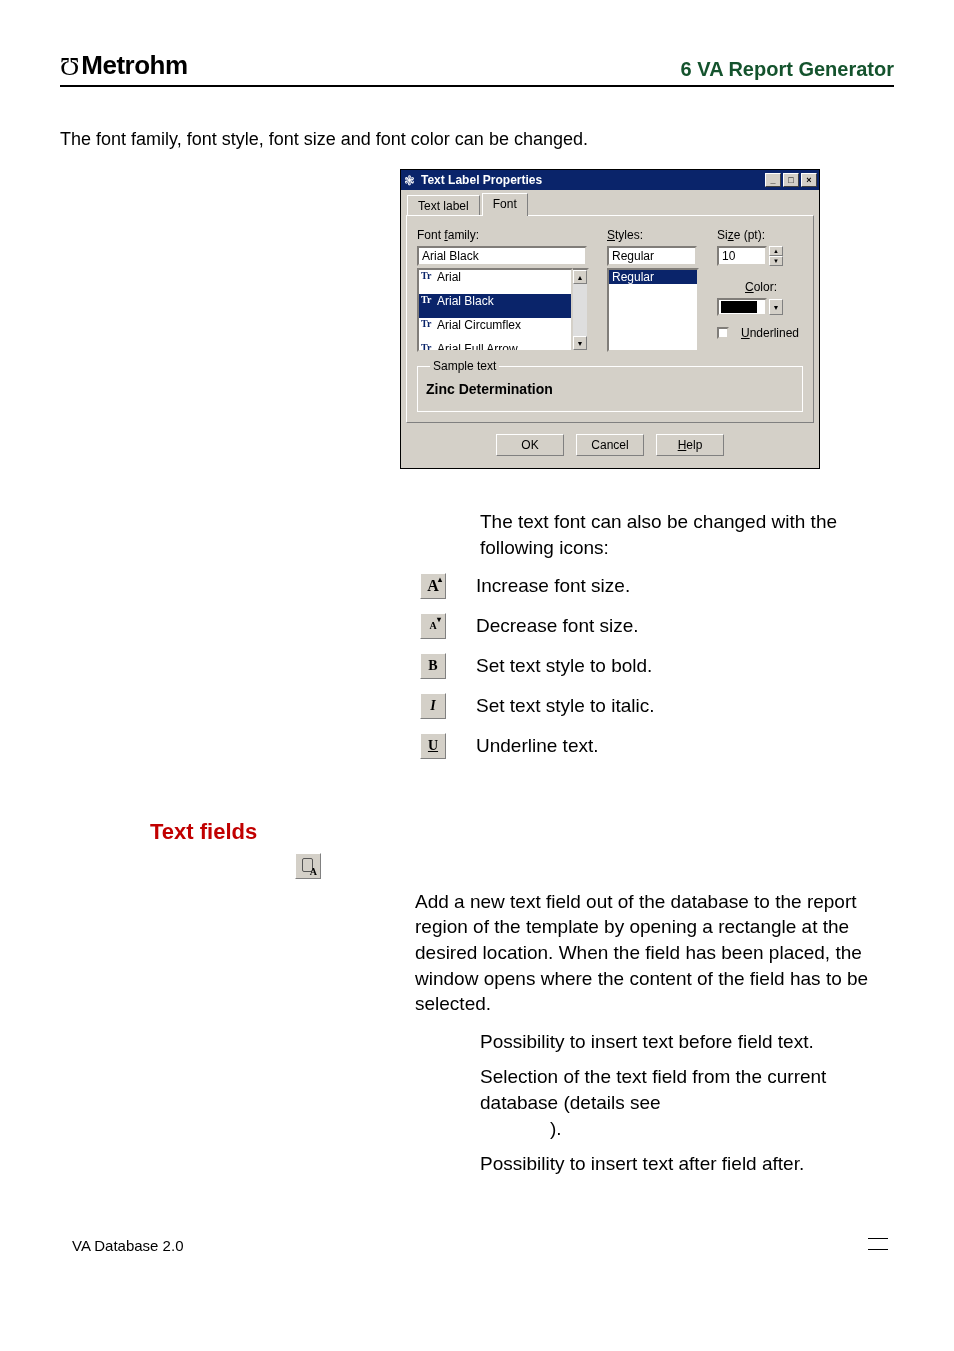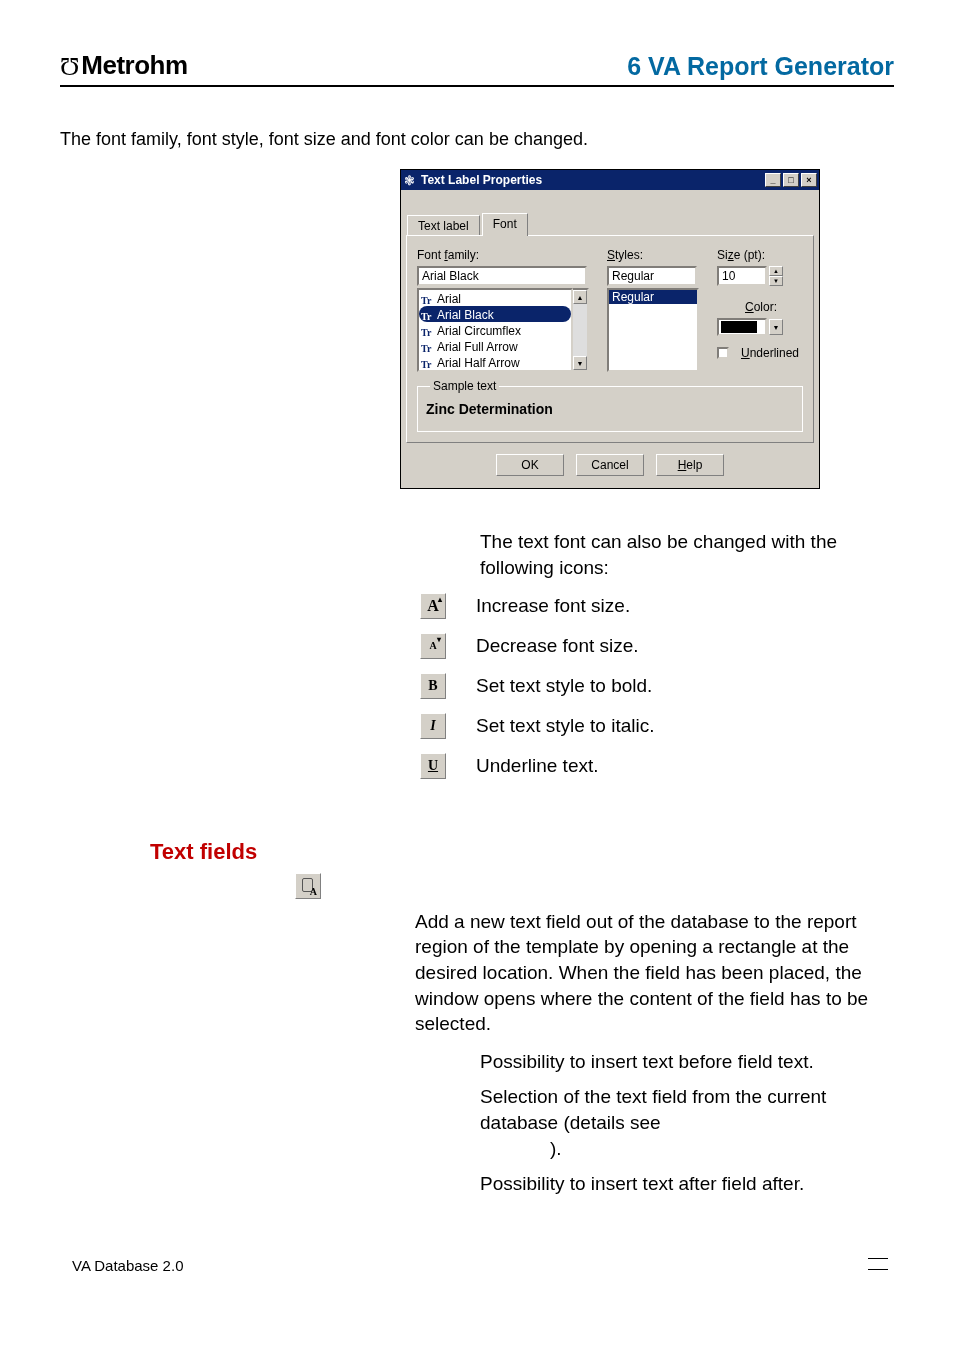--- a/index.html
+++ b/index.html
@@ -23,22 +23,22 @@
   .logo-omega {
     font-family: "Times New Roman", serif;
     font-size: 26px;
     display: inline-block;
     transform: scaleY(-1);
   }
   .logo-text { font-weight: 900; font-size: 26px; font-family: Arial, sans-serif; letter-spacing: -0.5px; }
   .header-title {
     font-family: "Arial Black", Arial, sans-serif;
     font-weight: 900;
-    font-size: 25px;
-    color: #0369a1;
+    font-size: 20px;
+    color: #14532d;
   }
   .intro-text { font-size: 18px; line-height: 1.35; margin-bottom: 18px; }
   
   .dialog {
     width: 420px;
     margin-left: 340px;
     border: 1px solid #000;
     background: #d4d0c8;
     font-family: Tahoma, Arial, sans-serif;
     font-size: 12px;
@@ -62,21 +62,21 @@
     width: 16px; height: 14px;
     background: #d4d0c8;
     border: 1px solid #fff;
     border-right-color: #404040;
     border-bottom-color: #404040;
     margin-left: 2px;
     font-size: 9px; font-weight: bold;
     display: flex; align-items:center; justify-content:center;
     color:#000;
   }
-  .tabs { display: flex; padding: 3px 6px 0 6px; margin-top: 20px; }
+  .tabs { display: flex; padding: 3px 6px 0 6px; }
   .tab {
     padding: 3px 10px;
     background: #d4d0c8;
     border: 1px solid #808080;
     border-bottom: none;
     border-top-color:#fff; border-left-color:#fff;
     font-size: 12px;
     margin-right:2px;
   }
   .tab.inactive { margin-top:2px; border-top-color:#fff; }
@@ -109,21 +109,21 @@
     background:#d4d0c8; font-size:6px;
     display:flex; align-items:center; justify-content:center;
   }
   .listbox {
     margin-top: 2px;
     height: 84px;
     width: 172px;
     display:flex;
   }
   .list-inner { flex:1; background:#fff; border:2px inset #d4d0c8; overflow:hidden; }
-  .font-item { display:flex; align-items:flex-end; gap:4px; padding:0 2px; font-size:12px; height:16px;border-radius:8px; }
+  .font-item { display:flex; align-items:flex-start; gap:4px; padding:0 2px; font-size:12px; height:24px; }
   .font-item.sel { background:#0a246a; color:#fff; }
   .tt-icon {
     font-family:"Times New Roman",serif; font-weight:bold;
     font-size:10px; color:#0a246a;
     display:inline-block; width:12px;
   }
   .font-item.sel .tt-icon { color:#fff; }
   .scrollbar {
     width:16px;
     background:#dedede;

